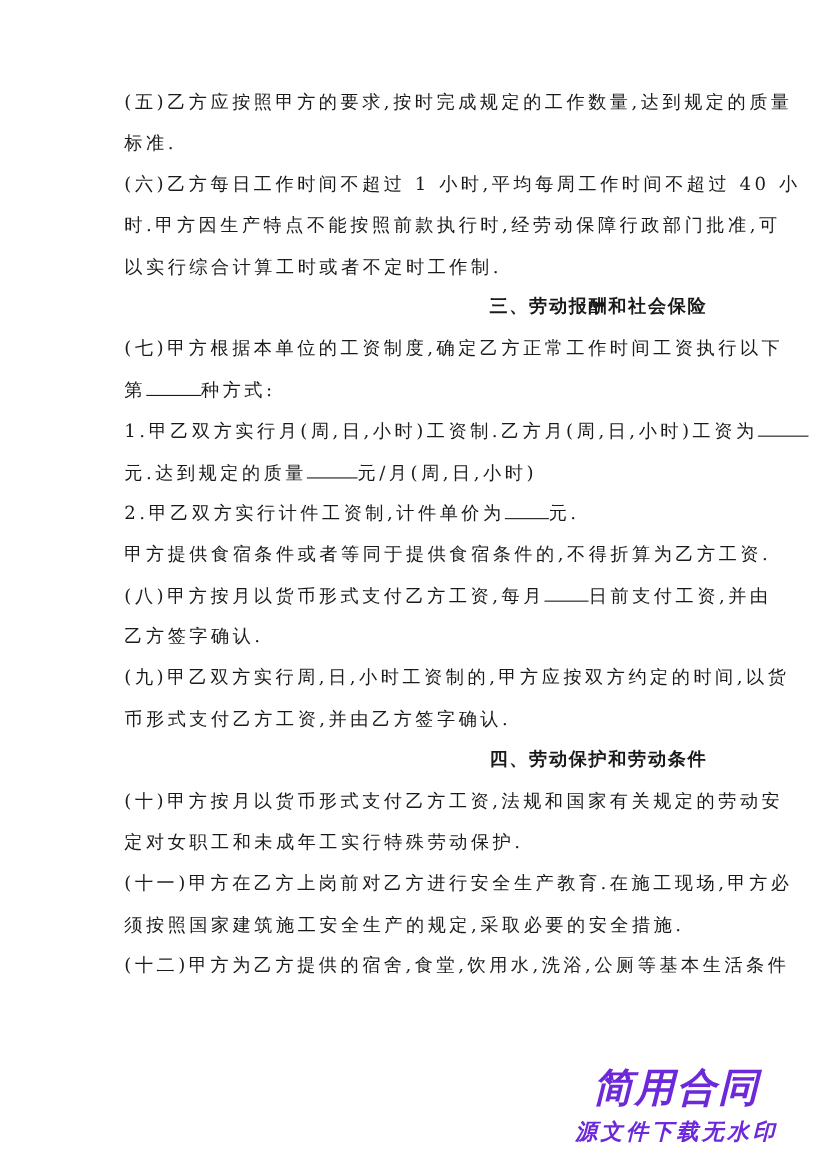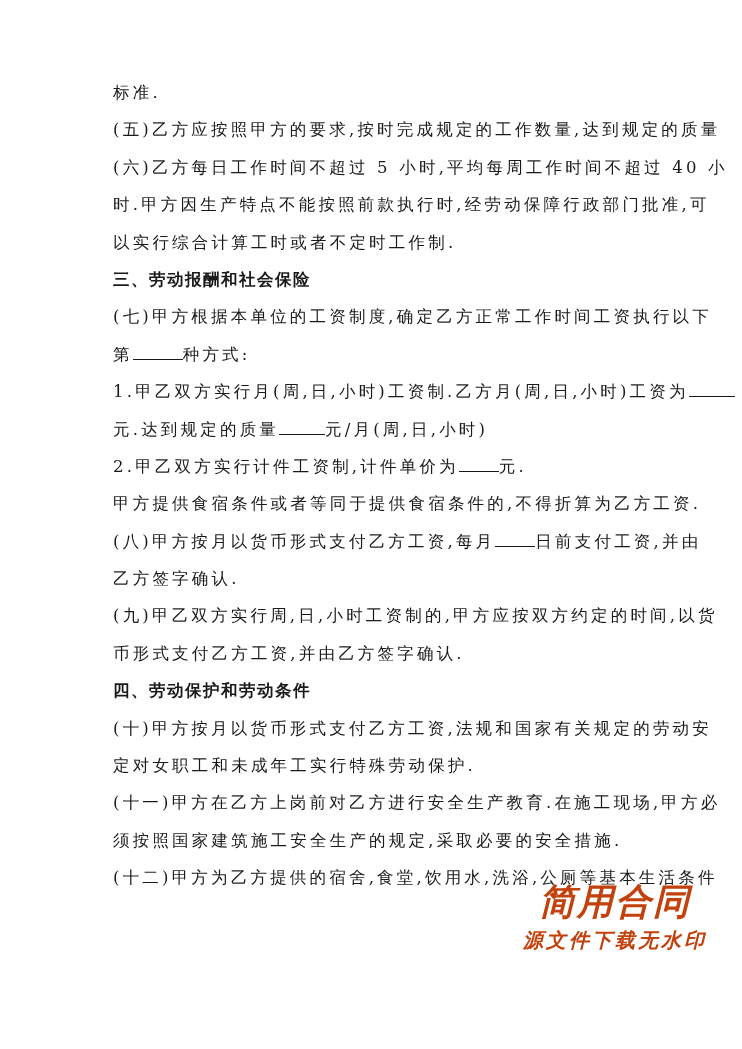--- a/index.html
+++ b/index.html
@@ -25,34 +25,35 @@
       height: 37.4px;
       line-height: 37.4px;
       font-size: 16.5px;
       letter-spacing: 3.2px;
       white-space: nowrap;
     }
     .heading {
       font-weight: bold;
       letter-spacing: 1.5px;
       font-family: Liberation Sans, sans-serif;
+      text-align: right;
     }
     .blank {
       display: inline-block;
       border-bottom: 1px solid #1a1a1a;
       height: 16px;
       vertical-align: baseline;
     }
     .watermark {
       position: absolute;
       left: 520px;
-      top: 881px;
+      top: 969px;
       width: 190px;
       text-align: center;
-      color: #c2410c;
+      color: #6d28d9;
       font-family: "DejaVu Sans", "Liberation Sans", sans-serif;
       font-weight: bold;
       font-style: italic;
       pointer-events: none;
     }
     .wm-main {
       font-size: 36px;
       letter-spacing: 2px;
       line-height: 42px;
     }
@@ -60,23 +61,23 @@
       font-size: 20px;
       letter-spacing: 3px;
       line-height: 26px;
       margin-top: 4px;
     }
   </style>
 </head>
 <body>
 
 <div class="page">
+  <div class="line">(五)乙方应按照甲方的要求,按时完成规定的工作数量,达到规定的质量</div>
   <div class="line">标准.</div>
-  <div class="line">(五)乙方应按照甲方的要求,按时完成规定的工作数量,达到规定的质量</div>
-  <div class="line">(六)乙方每日工作时间不超过 5 小时,平均每周工作时间不超过 40 小</div>
+  <div class="line">(六)乙方每日工作时间不超过 1 小时,平均每周工作时间不超过 40 小</div>
   <div class="line">时.甲方因生产特点不能按照前款执行时,经劳动保障行政部门批准,可</div>
   <div class="line">以实行综合计算工时或者不定时工作制.</div>
   <div class="line heading">三、劳动报酬和社会保险</div>
   <div class="line">(七)甲方根据本单位的工资制度,确定乙方正常工作时间工资执行以下</div>
 
   <div class="line">
     <span>第</span><span class="blank" style="width:50px"></span><span>种方式:</span>
   </div>
 
   <div class="line">

